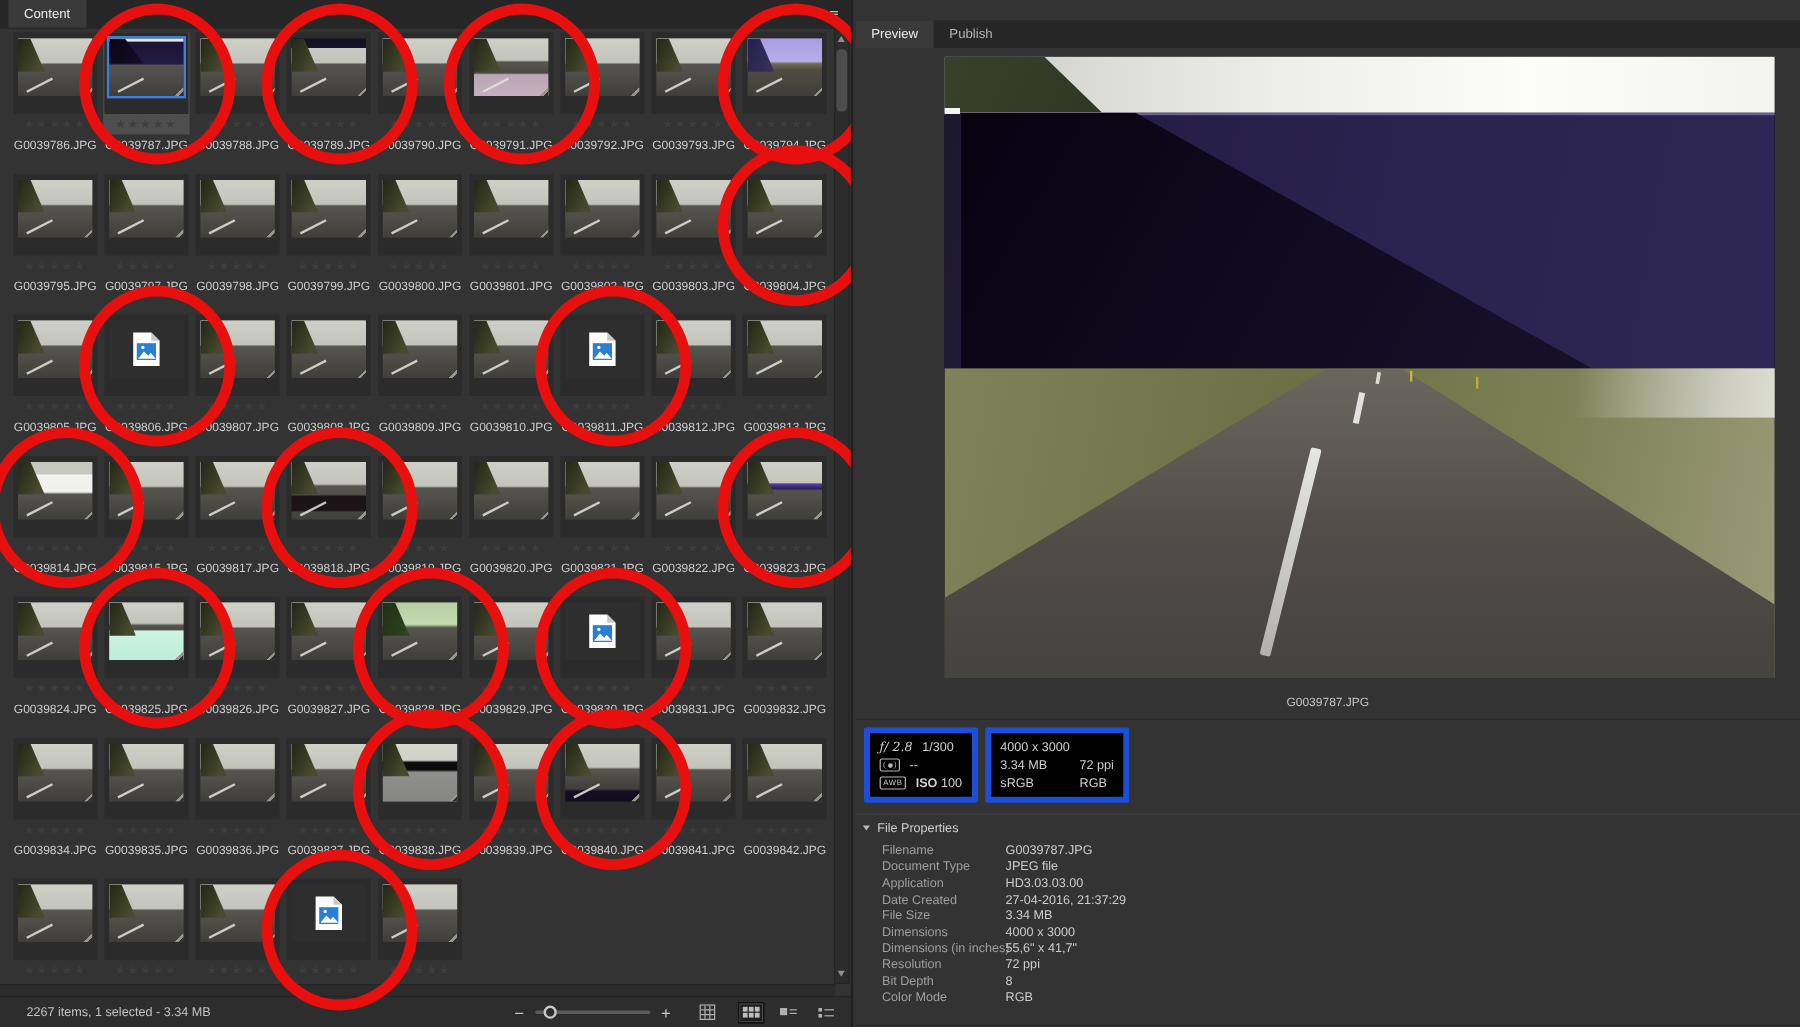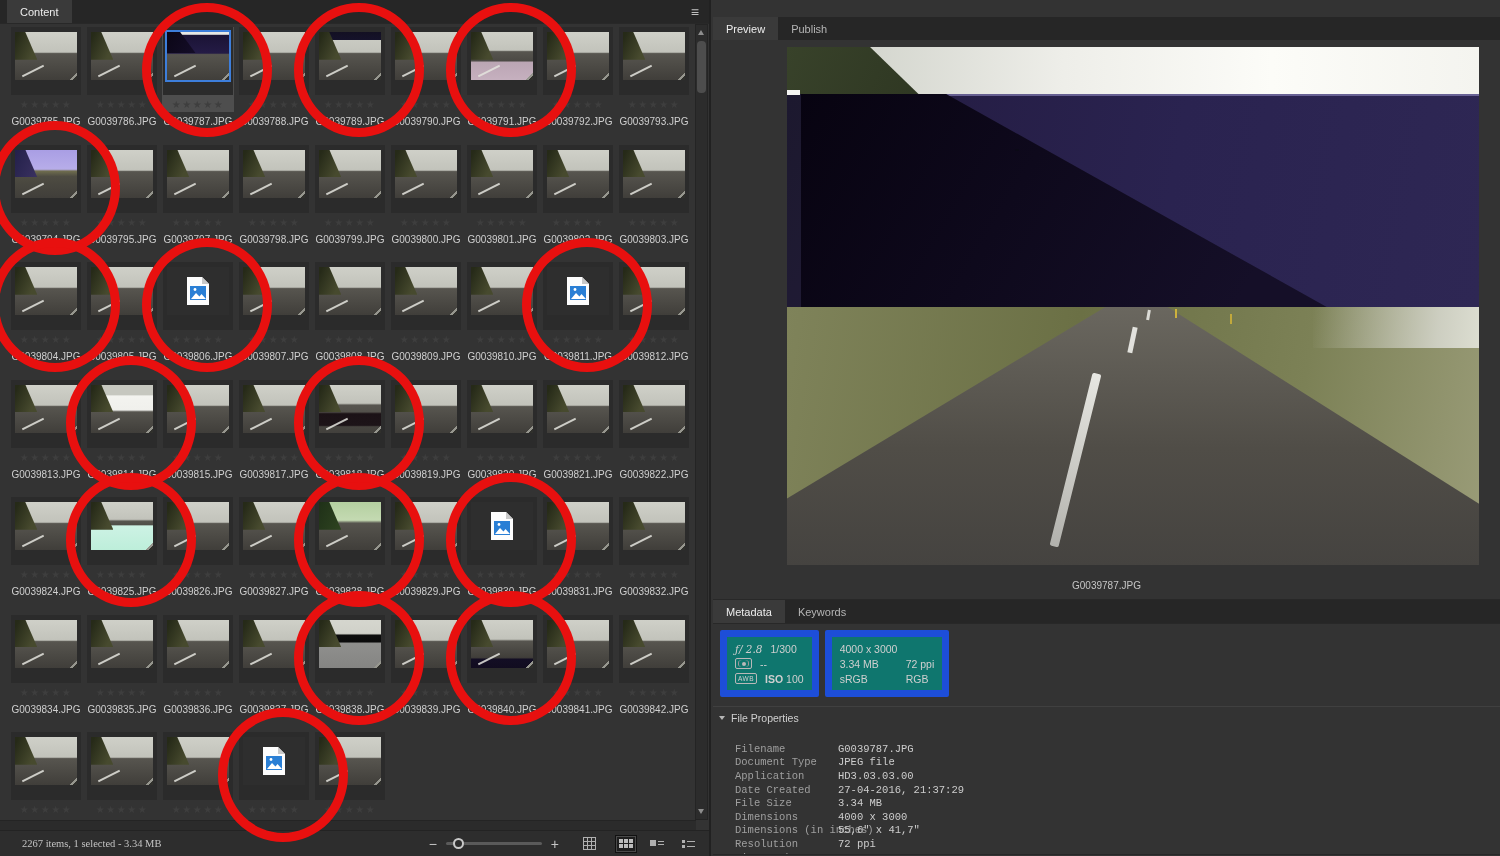--- a/index.html
+++ b/index.html
@@ -60,21 +60,21 @@
   
   .vscroll{position:absolute;right:1px;top:1px;bottom:1px;width:11px;background:#2c2c2c;border:1px solid #242424;}
   .sb-arrow{position:absolute;left:2px;width:0;height:0;border-left:3.5px solid transparent;border-right:3.5px solid transparent;}
   .sb-up{top:5px;border-bottom:5px solid #8d8d8d;}
   .sb-down{bottom:5px;border-top:5px solid #8d8d8d;}
   .sb-thumb{position:absolute;left:1px;right:1px;top:16px;height:52px;background:#4d4d4d;border-radius:4px;}
   .hstrip{position:absolute;left:0;right:13px;bottom:25px;height:10px;background:#2b2b2b;border-top:1px solid #242424;}
   
   .statusbar{position:absolute;left:0;right:0;bottom:0;height:25px;background:#2d2d2d;border-top:1px solid #232323;
              display:flex;align-items:center;font-size:10.5px;color:#c3c3c3;}
-  .status-text{margin-left:22px;font-family:Liberation Serif, serif;}
+  .status-text{margin-left:22px;}
   .sb-controls{margin-left:auto;display:flex;align-items:center;gap:9px;margin-right:10px;}
   .zbtn{color:#c5c5c5;font-size:14px;line-height:1;}
   .sl-track{width:96px;height:3px;background:#5a5a5a;border-radius:2px;position:relative;}
   .sl-thumb{position:absolute;left:7px;top:-4px;width:7px;height:7px;border:2px solid #c9c9c9;background:#2d2d2d;border-radius:50%;}
   .vbtn{width:22px;height:18px;display:flex;align-items:center;justify-content:center;box-sizing:border-box;}
   .vbtn.active{background:#1e1e1e;border:1px solid #111;box-shadow:inset 0 0 0 1px #4a4a4a;}
   .i-grid{width:13px;height:13px;box-sizing:border-box;border:1px solid #b0b0b0;
      background:linear-gradient(#b0b0b0,#b0b0b0) 3px 0/1px 100% no-repeat,
                 linear-gradient(#b0b0b0,#b0b0b0) 7px 0/1px 100% no-repeat,
                 linear-gradient(#b0b0b0,#b0b0b0) 0 3px/100% 1px no-repeat,
@@ -116,32 +116,32 @@
   .pv-stripe{position:absolute;left:41%;top:64px;width:9px;height:178px;transform:rotate(14deg);
      background:linear-gradient(to bottom,rgba(238,238,233,.95),rgba(205,205,200,.8));border-radius:2px;}
   .pv-dash1{position:absolute;left:49.5%;top:20px;width:5px;height:26px;transform:rotate(12deg);background:rgba(240,240,235,.9);}
   .pv-dash2{position:absolute;left:52%;top:3px;width:3px;height:10px;transform:rotate(10deg);background:rgba(240,240,235,.85);}
   .pv-post1{position:absolute;left:56%;top:2px;width:2px;height:9px;background:#cdb13e;}
   .pv-post2{position:absolute;left:64%;top:7px;width:2px;height:10px;background:#c2a93c;}
   .pv-caption{position:absolute;top:540px;left:0;width:100%;text-align:center;font-size:10px;color:#c6c6c6;}
   
   .meta{position:absolute;left:0;top:582px;right:0;bottom:0;background:#333;border-top:1px solid #282828;}
   .placard{display:flex;gap:6px;margin:6px 0 0 7px;}
-  .pbox{border:7px solid #1d4ed8;border-radius:2px;background:#0f766e;padding:4px 8px;font-size:10.5px;color:#cfcfcf;}
+  .pbox{border:5px solid #1d4ed8;border-radius:2px;background:#000000;padding:4px 8px;font-size:10.5px;color:#cfcfcf;}
   .prow1{display:flex;align-items:center;height:15px;gap:8px;}
   .fnum{font-style:italic;font-family:"DejaVu Serif",serif;}
   .i-meter{width:17px;height:11px;border:1px solid #b8b8b8;border-radius:2px;position:relative;box-sizing:border-box;}
   .i-meter::before{content:"";position:absolute;left:50%;top:50%;transform:translate(-50%,-50%);width:4px;height:4px;border-radius:50%;background:#b8b8b8;}
   .i-meter::after{content:"";position:absolute;left:2px;right:2px;top:1px;bottom:1px;border-left:1px solid #9a9a9a;border-right:1px solid #9a9a9a;border-radius:40%;}
   .i-awb{font-size:6.5px;border:1px solid #b8b8b8;border-radius:2px;padding:1px 2px;color:#cfcfcf;letter-spacing:.5px;}
   .pcol{display:inline-block;}.w58{width:58px;}
   .sect{margin-top:9px;border-top:1px solid #404040;padding-top:5px;}
   .sect-head{display:flex;align-items:center;gap:6px;margin-left:6px;font-size:10.5px;color:#d0d0d0;}
   .chev{width:0;height:0;border-left:3.5px solid transparent;border-right:3.5px solid transparent;border-top:4.5px solid #b5b5b5;}
-  .props{margin-top:18px;font-family:Liberation Mono, monospace;}
+  .props{margin-top:6px;}
   .prow{display:flex;align-items:center;height:13.6px;font-size:10.5px;}
   .plabel{width:103px;margin-left:22px;color:#9f9f9f;white-space:nowrap;}
   .pvalue{color:#cdcdcd;white-space:nowrap;}
   .bottom-strip{position:absolute;left:0;right:0;bottom:0;height:18px;border-top:1px solid #282828;background:#333;}
   svg{display:block;}
 </style>
 </head>
 <body>
 
 <div class="app" style="--accent: #3d7edb; --circle: #e8100f;">
@@ -156,31 +156,20 @@
       <div class="grid">
           <div class="cell">
             <div class="cell-top">
               <div class="thumb-box">
                 <div class="thumb t-normal">
                   <div class="curl"></div>
                 </div>
               </div>
               <div class="stars">★★★★★</div>
             </div>
-            <div class="fname">G0039785.JPG</div>
-          </div>
-          <div class="cell">
-            <div class="cell-top">
-              <div class="thumb-box">
-                <div class="thumb t-normal">
-                  <div class="curl"></div>
-                </div>
-              </div>
-              <div class="stars">★★★★★</div>
-            </div>
             <div class="fname">G0039786.JPG</div>
           </div>
           <div class="cell selected">
             <div class="cell-top">
               <div class="thumb-box">
                 <div class="thumb t-corrupt">
                   <div class="curl"></div>
                 </div>
               </div>
               <div class="stars">★★★★★</div>
@@ -567,20 +556,32 @@
                   <div class="curl"></div>
                 </div>
               </div>
               <div class="stars">★★★★★</div>
             </div>
             <div class="fname">G0039822.JPG</div>
           </div>
           <div class="cell">
             <div class="cell-top">
               <div class="thumb-box">
+                <div class="thumb t-purpleband">
+                  <div class="curl"></div>
+                </div>
+              </div>
+              <div class="stars">★★★★★</div>
+            </div>
+            <div class="fname">G0039823.JPG</div>
+            <div class="circle"></div>
+          </div>
+          <div class="cell">
+            <div class="cell-top">
+              <div class="thumb-box">
                 <div class="thumb t-normal">
                   <div class="curl"></div>
                 </div>
               </div>
               <div class="stars">★★★★★</div>
             </div>
             <div class="fname">G0039824.JPG</div>
           </div>
           <div class="cell">
             <div class="cell-top">
@@ -898,24 +899,20 @@
           <div class="pv-dash1"></div>
           <div class="pv-dash2"></div>
           <div class="pv-post1"></div>
           <div class="pv-post2"></div>
         </div>
       </div>
       <div class="pv-caption">G0039787.JPG</div>
     </div>
 
     <div class="meta">
-      <div class="tabbar">
-        <div class="tab active">Metadata</div>
-        <div class="tab">Keywords</div>
-      </div>
 
       <div class="placard">
         <div class="pbox">
           <div class="prow1">
             <span class="fnum pcol">ƒ/ 2.8</span>
             <span class="pcol">1/300</span>
           </div>
           <div class="prow1">
             <span class="i-meter"></span>
             <span class="pcol">--</span>

